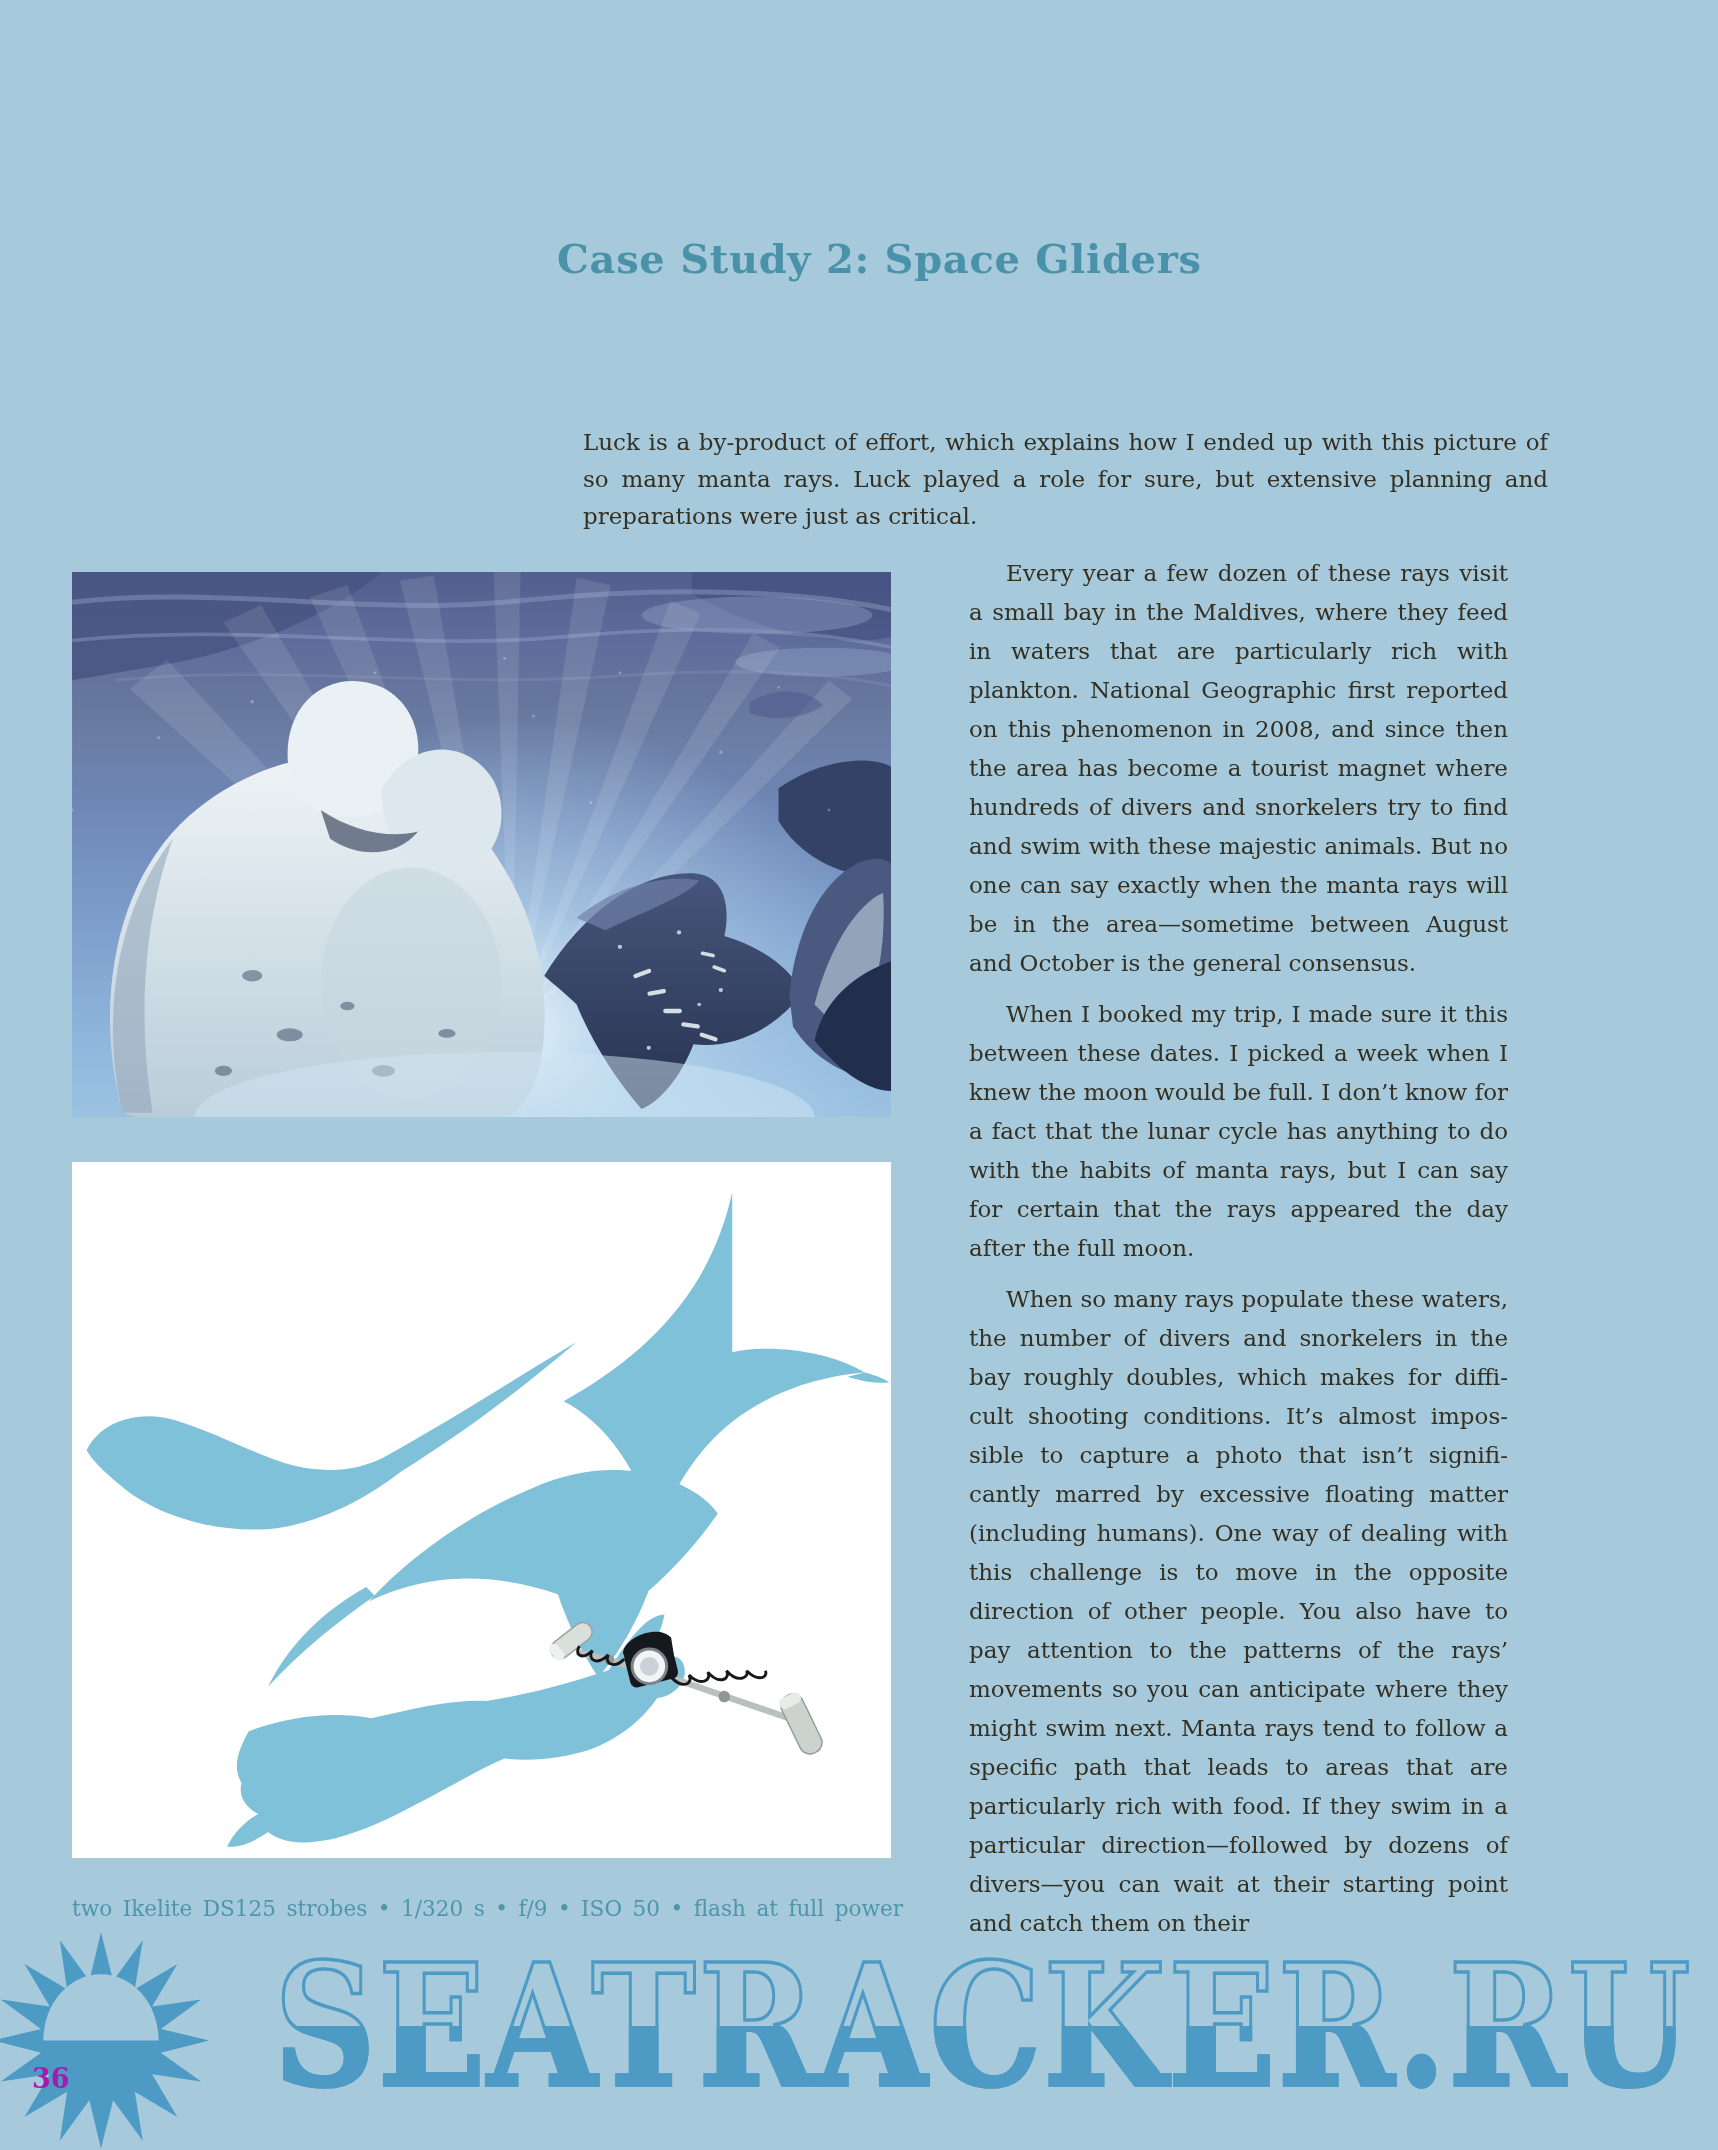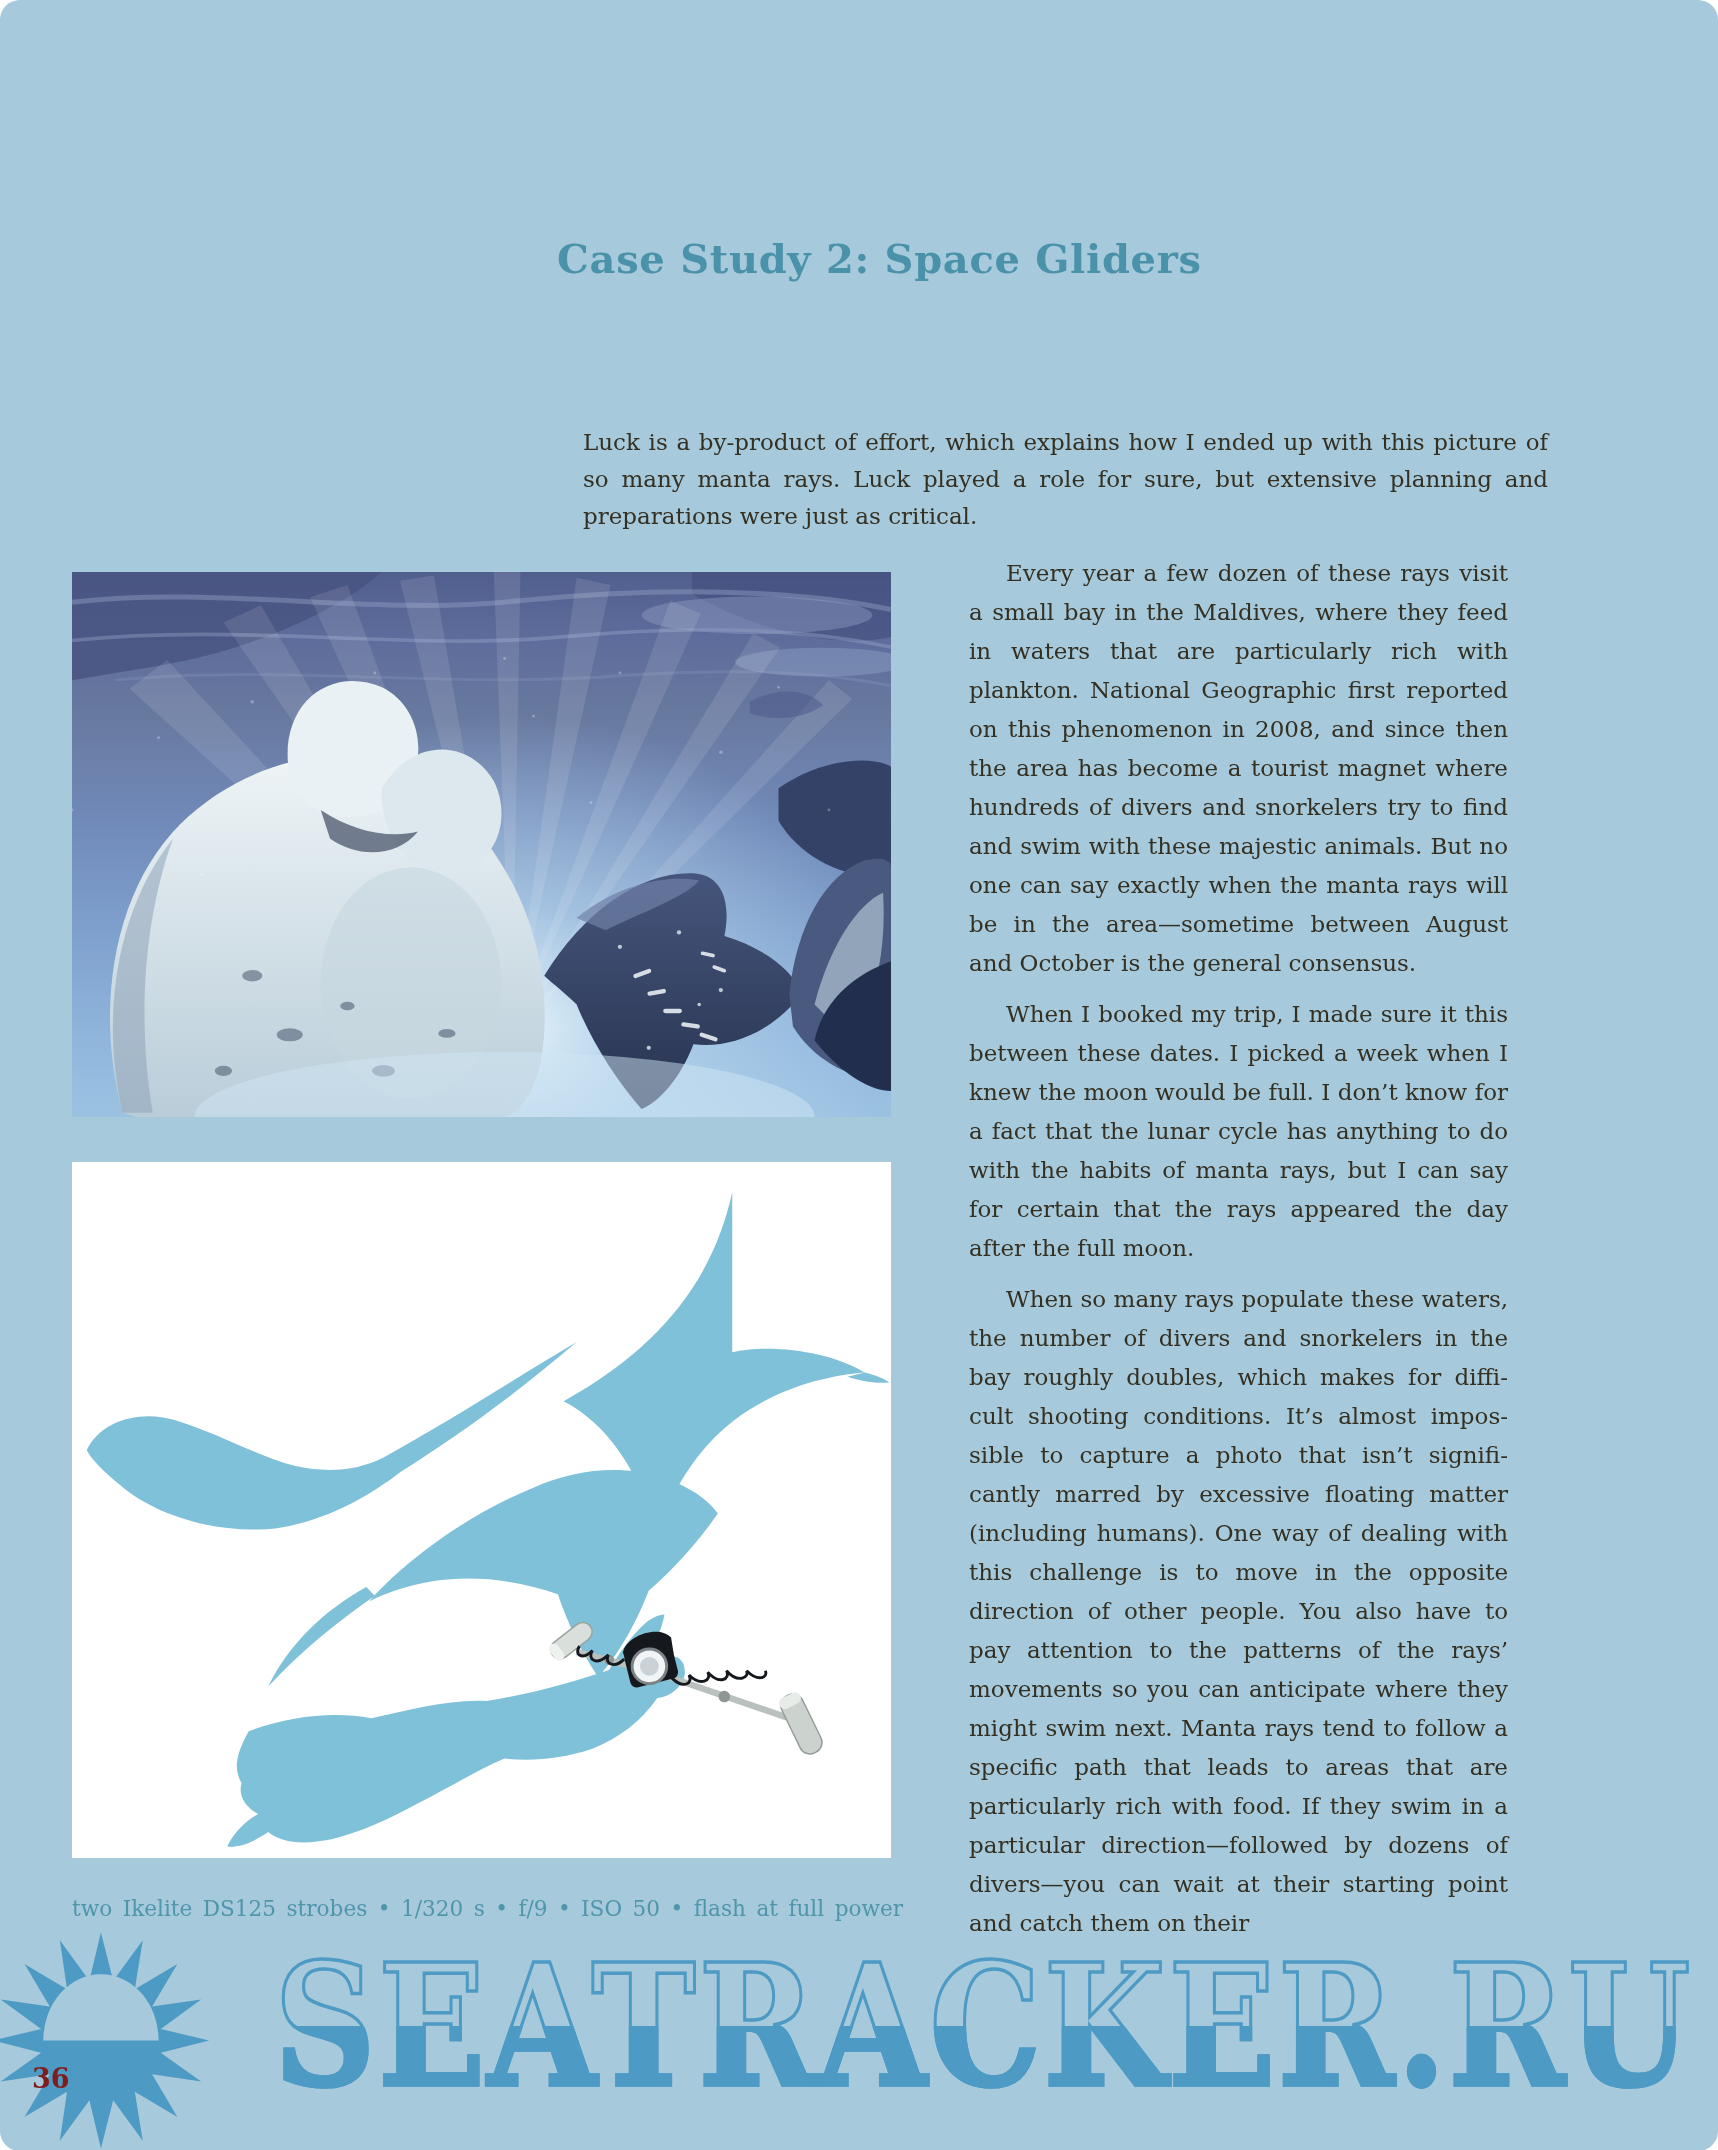--- a/index.html
+++ b/index.html
@@ -1,20 +1,19 @@
 <!DOCTYPE html>
 <html style="font-size:11.5px"><head>
 <meta charset="utf-8">
 <style>
   html,body{margin:0;padding:0;}
   .page{
     position:relative; width:1718px; height:2151px;
     background:#a6c9db; overflow:hidden;
     font-family:"DejaVu Serif", serif;
-    border-radius:20px;
   }
   .page-title{
     position:absolute; left:557px; top:235px; width:966px;
     font-size:40px; font-weight:bold; color:#4a92a9; letter-spacing:0.7px;
   }
   .intro{
     position:absolute; left:583px; top:424px; width:965px;
     font-size:23px; line-height:37px; color:#343022; text-align:justify;
   }
   .body-col{
@@ -38,21 +37,21 @@
     position:absolute; left:0; top:0; z-index:2; pointer-events:none;
   }
   .wm-text{
     font-family:"DejaVu Serif", serif; font-weight:bold;
     font-size:234px; letter-spacing:4px;
   }
   .wm-outline{fill:none; stroke:#4d9bc5; stroke-width:5px;}
   .wm-solid{fill:#4d9bc5; stroke:#4d9bc5; stroke-width:5px;}
   .page-number{
     position:absolute; left:32px; top:2063px;
-    font-size:27px; font-weight:bold; color:#7f1d1d; z-index:3;
+    font-size:27px; font-weight:bold; color:#a21caf; z-index:3;
   }
   svg{display:block;}
 </style>
 </head>
 <body>
 
 <div class="page">
 
   <div class="page-title">Case Study 2: Space Gliders</div>
 

